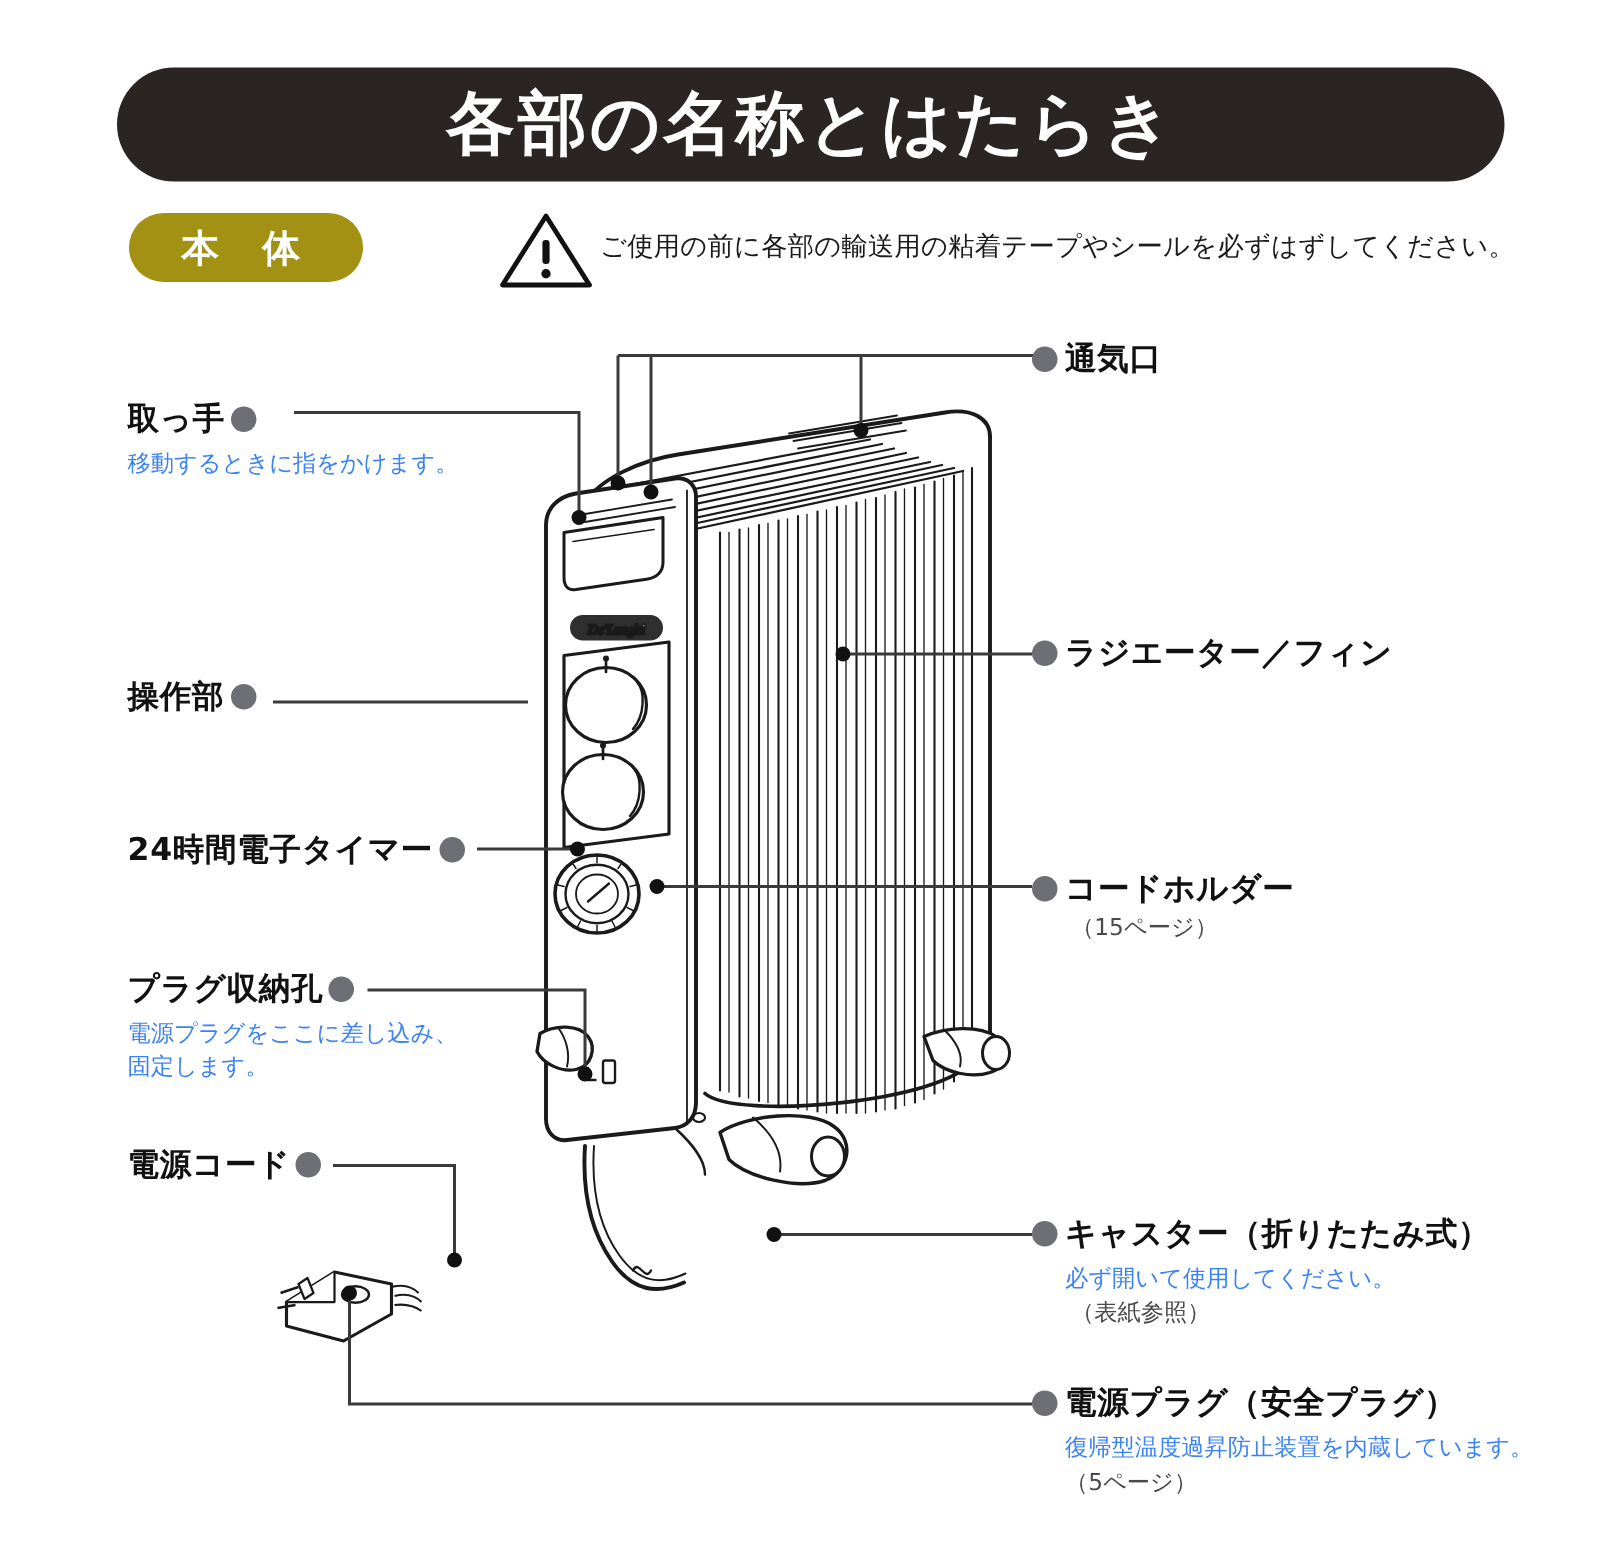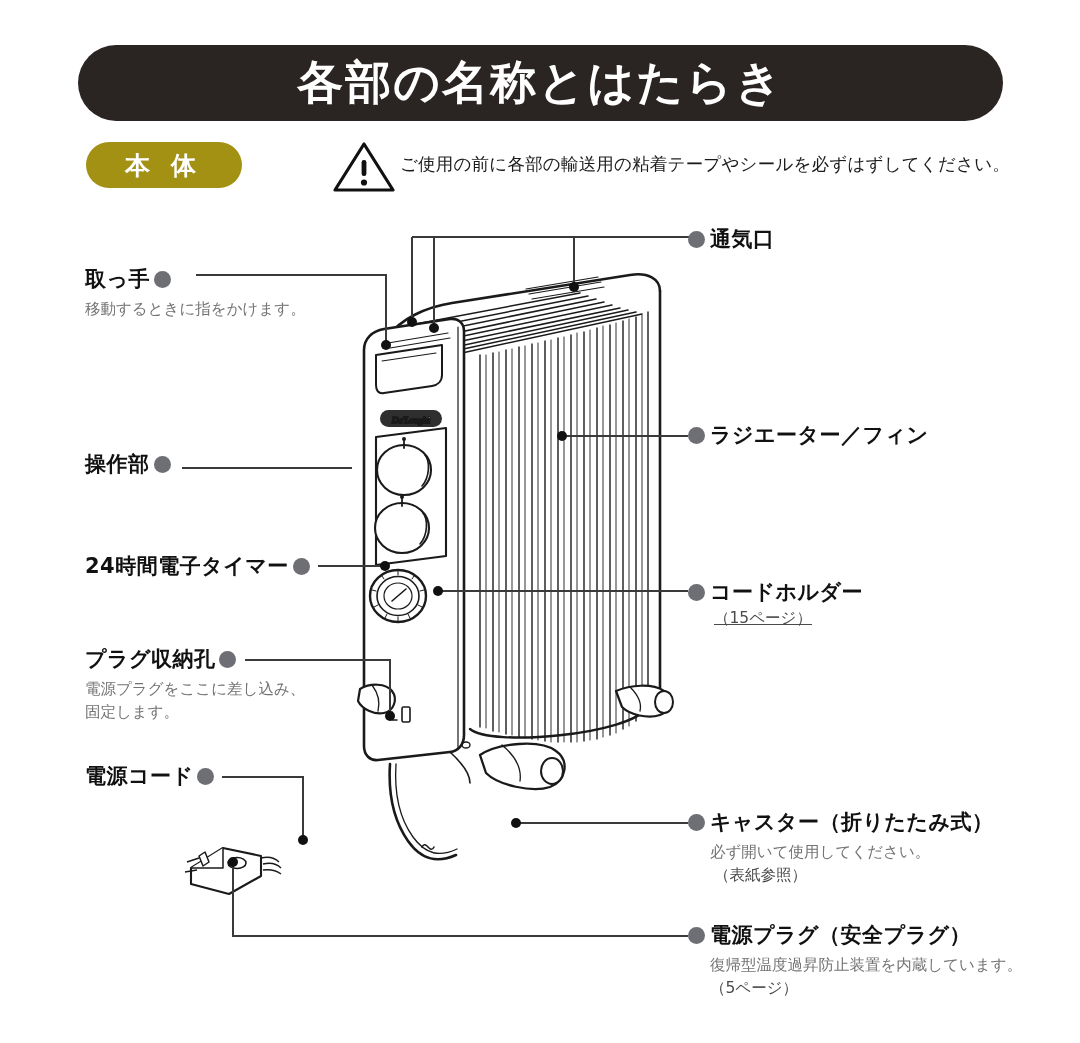--- a/index.html
+++ b/index.html
@@ -21,42 +21,42 @@
     font-family:"DejaVu Sans",sans-serif;
   }
 
   
   .badge{
     position:absolute;left:86px;top:142px;width:156px;height:46px;
     background:#a39113;border-radius:23px;
     display:flex;align-items:center;justify-content:center;
   }
   .badge .t{color:#ffffff;font-size:25px;font-weight:bold;letter-spacing:7px;
-    font-family:Liberation Sans, sans-serif;}
+    font-family:Liberation Mono, monospace;}
 
   .warn-tri{position:absolute;left:333px;top:141px;width:62px;height:52px;}
   .notice{
     position:absolute;left:400px;top:152px;width:620px;
     font-size:17.5px;color:#1b1b1b;letter-spacing:.2px;
     font-family:"DejaVu Sans",sans-serif;
   }
 
   
   .label{position:absolute;}
   .label .row{display:flex;align-items:center;}
   .label .head{
     font-size:21px;font-weight:bold;color:#111111;white-space:nowrap;
     letter-spacing:.5px;font-family:"DejaVu Sans",sans-serif;
   }
   .label .dot{
     width:17px;height:17px;border-radius:50%;background:#6e6e75;
     flex:0 0 auto;
   }
   .label .desc{
-    font-size:15.5px;color:#737373;line-height:1.45;white-space:nowrap;
+    font-size:15.5px;color:#3b82f6;line-height:1.45;white-space:nowrap;
     font-family:"DejaVu Sans",sans-serif;margin-top:5px;
   }
   .label.left .head{margin-right:4px;}
   .label.left .desc{text-align:left;}
   .label.right .head{margin-left:5px;}
   .label.right .desc{margin-left:22px;}
   .label .page{font-size:15.5px;color:#4a4a4a;font-family:"DejaVu Sans",sans-serif;}
 
   
   #lb-handle{left:85px;top:265px;}
@@ -354,21 +354,21 @@
       <span class="dot"></span>
       <span class="head">ラジエーター／フィン</span>
     </div>
   </div>
 
   <div class="label right" id="lb-holder">
     <div class="row">
       <span class="dot"></span>
       <span class="head">コードホルダー</span>
     </div>
-    <div class="desc page" style="margin-top:1px;margin-left:26px;text-decoration:underline;">（15ページ）</div>
+    <div class="desc page" style="margin-top:1px;margin-left:26px;">（15ページ）</div>
   </div>
 
   <div class="label right" id="lb-caster">
     <div class="row">
       <span class="dot"></span>
       <span class="head">キャスター（折りたたみ式）</span>
     </div>
     <div class="desc">必ず開いて使用してください。</div>
     <div class="desc page" style="margin-top:1px;margin-left:26px;">（表紙参照）</div>
   </div>

